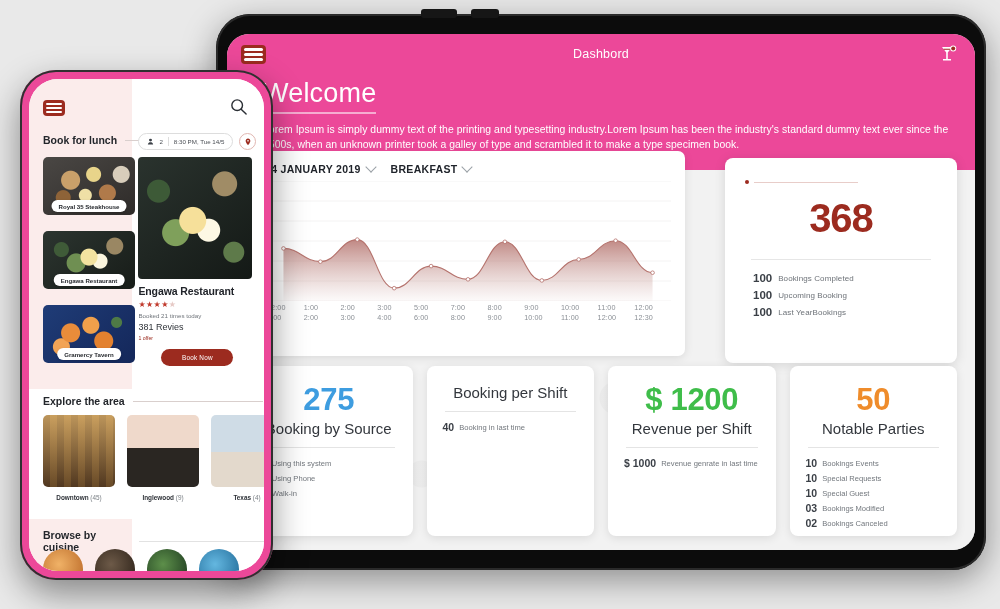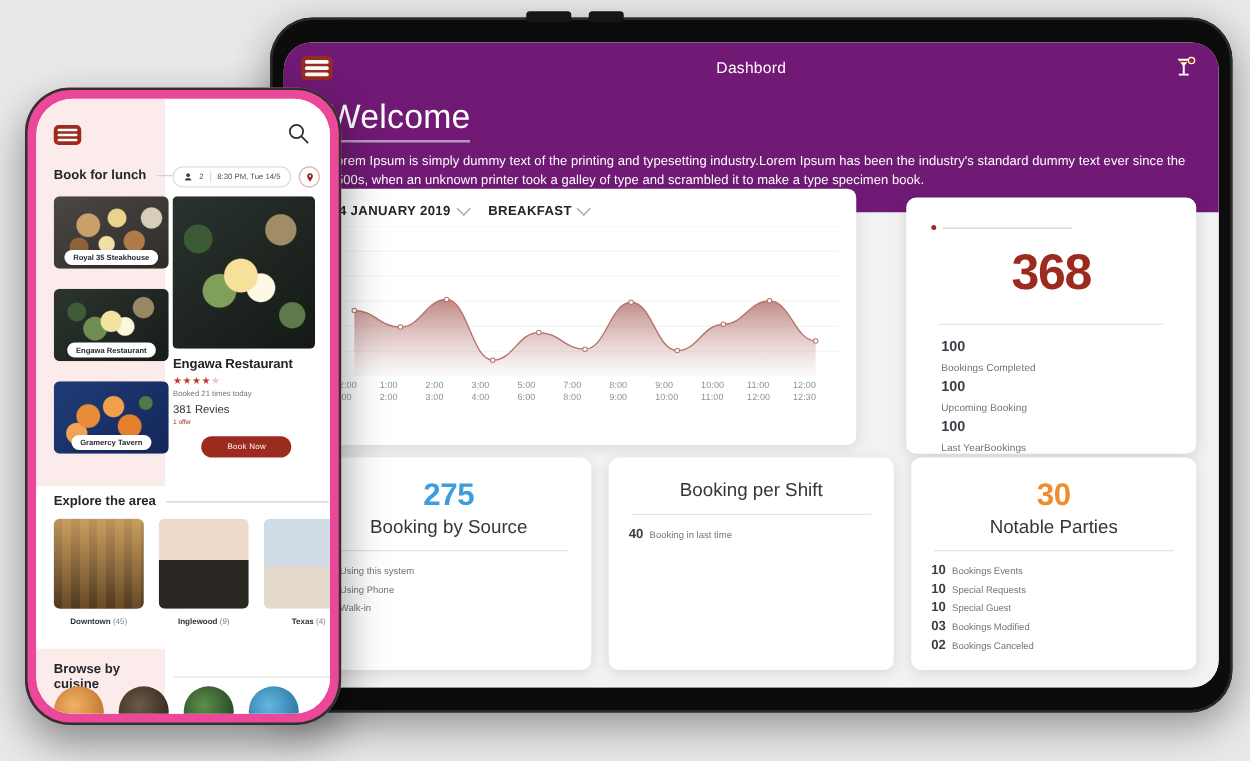--- a/index.html
+++ b/index.html
@@ -26,21 +26,21 @@
   .tablet::after {
     content:""; position:absolute; left:255px; top:-5px; width:28px; height:9px;
     background:#161616; border-radius:3px;
   }
   .tablet-screen {
     position:absolute; left:11px; top:20px; right:11px; bottom:20px;
     border-radius: 22px; overflow:hidden; background:#f2f2f2;
   }
 
   .t-header {
-    background:#701a75; color:#fff; height:136px;
+    background:#ec4899; color:#fff; height:136px;
     padding: 0; position:relative;
   }
   .t-topbar { height:40px; display:flex; align-items:center; position:relative; }
   .burger {
     margin-left:14px; width:25px; height:19px; background:#9c2b1f;
     display:flex; flex-direction:column; justify-content:space-between;
     border-radius:4px; padding:3px 3px;
   }
   .burger span { display:block; height:3px; background:#fff; border-radius:2px; }
   .burger span:nth-child(1){ width:19px; }
@@ -95,30 +95,30 @@
     position:absolute; right:18px; top:-12px; width:232px; height:205px;
     background:#fff; border-radius:8px; box-shadow:0 2px 12px rgba(0,0,0,.12);
     padding:16px 20px;
   }
   .tc-title { font-size:17px; color:#2b2f36; font-weight:400; letter-spacing:.1px; }
   .tc-rule { display:flex; align-items:center; gap:5px; margin-top:6px; }
   .tc-dot { width:4px; height:4px; border-radius:50%; background:#9c2b1f; }
   .tc-line { flex:1; max-width:104px; height:1px; background:#e8cdc9; }
   .tc-num { text-align:center; font-size:40px; font-weight:700; color:#9c2b1f; margin-top:12px; letter-spacing:-1px; }
   .tc-div { height:1px; background:#e6e6e6; margin:18px 6px 12px; }
-  .tc-row { display:flex; align-items:flex-start; gap:6px; margin-bottom:5px; padding-left:8px;flex-direction:column; }
+  .tc-row { display:flex; align-items:center; gap:6px; margin-bottom:5px; padding-left:8px; }
   .tc-row b { font-size:11.5px; color:#3a3f46; font-weight:700; }
   .tc-row span { font-size:8px; color:#6d7278; letter-spacing:.1px; }
 
   .stats { position:absolute; left:18px; right:18px; top:196px; display:flex; gap:14px; }
   .stat {
     flex:1; background:#fff; border-radius:8px; box-shadow:0 2px 10px rgba(0,0,0,.10);
     height:170px; padding:16px 16px 10px; text-align:center;
   }
-  .stat-num { font-size:25px; font-weight:700; letter-spacing:-.3px; }
+  .stat-num { font-size:31px; font-weight:700; letter-spacing:-.3px; }
   .stat-label { font-size:15px; color:#33373d; line-height:1.15; margin-top:2px; }
   .stat-div { height:1px; background:#e4e4e4; margin:10px 2px 9px; }
   .stat-rows { text-align:left; }
   .stat-row { display:flex; align-items:flex-end; gap:5px; margin-bottom:3px; }
   .stat-row b { font-size:10.5px; color:#3a3f46; font-weight:700; }
   .stat-row span { font-size:7.6px; color:#72777d; line-height:1.3; }
 
   
   .phone {
     position:absolute; left:20px; top:70px; width:253px; height:510px;
@@ -410,21 +410,32 @@
               <div class="stat-label">Booking per Shift</div>
               <div class="stat-div"></div>
               <div class="stat-rows">
                 <div class="stat-row">
                   <b>40</b>
                   <span>Booking in last time</span>
                 </div>
               </div>
             </div>
             <div class="stat">
-              <div class="stat-num" style="color: rgb(239, 140, 43);">30</div>
+              <div class="stat-num" style="color: rgb(63, 189, 74);">$ 1200</div>
+              <div class="stat-label">Revenue per Shift</div>
+              <div class="stat-div"></div>
+              <div class="stat-rows">
+                <div class="stat-row">
+                  <b>$ 1000</b>
+                  <span>Revenue genrate in last time</span>
+                </div>
+              </div>
+            </div>
+            <div class="stat">
+              <div class="stat-num" style="color: rgb(239, 140, 43);">50</div>
               <div class="stat-label">Notable Parties</div>
               <div class="stat-div"></div>
               <div class="stat-rows">
                 <div class="stat-row">
                   <b>10</b>
                   <span>Bookings Events</span>
                 </div>
                 <div class="stat-row">
                   <b>10</b>
                   <span>Special Requests</span>

